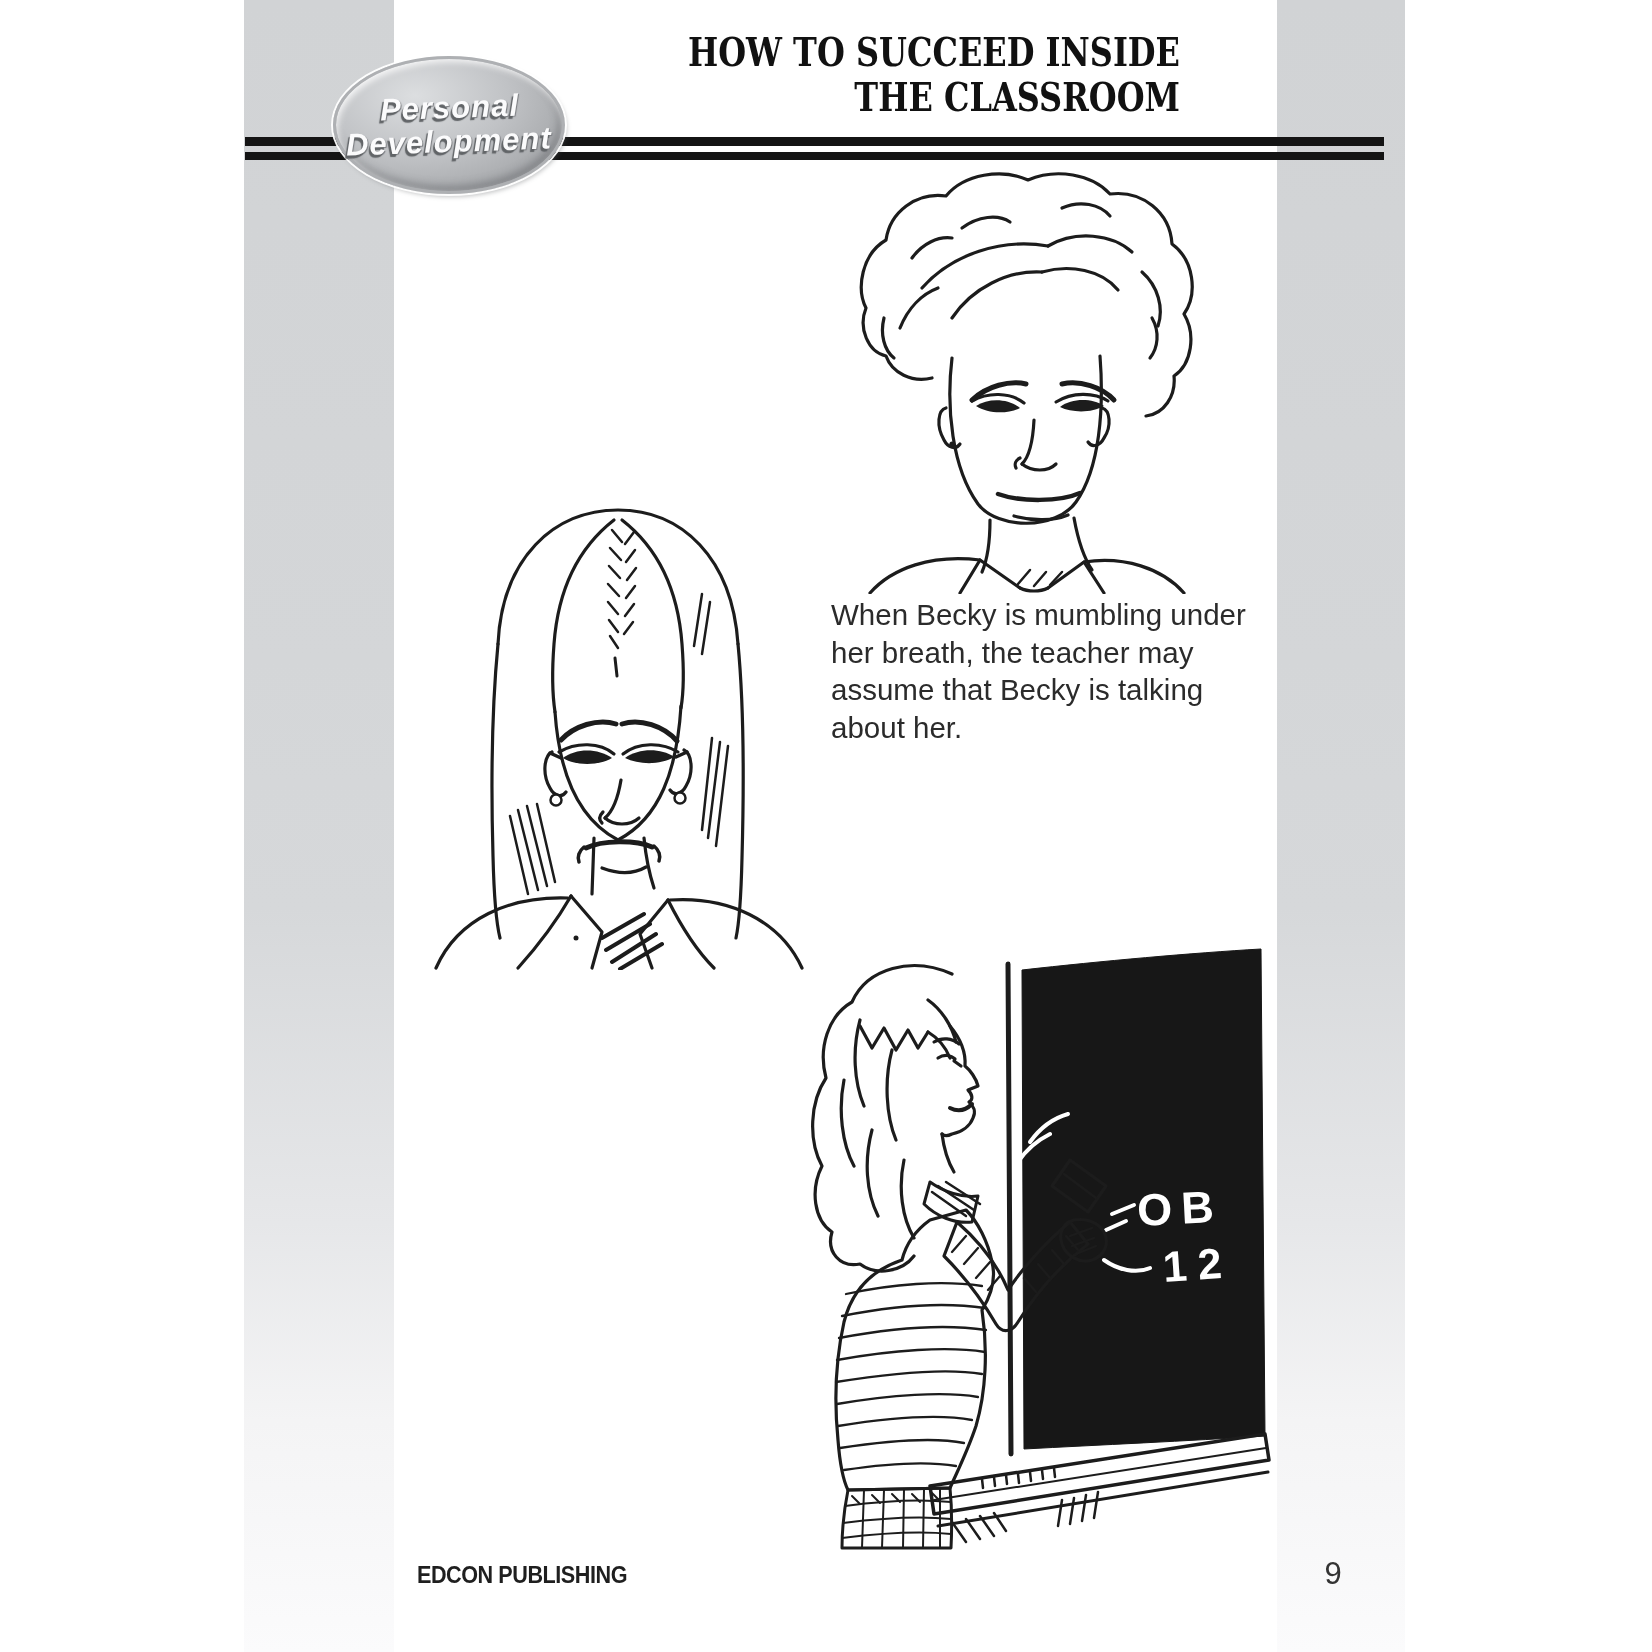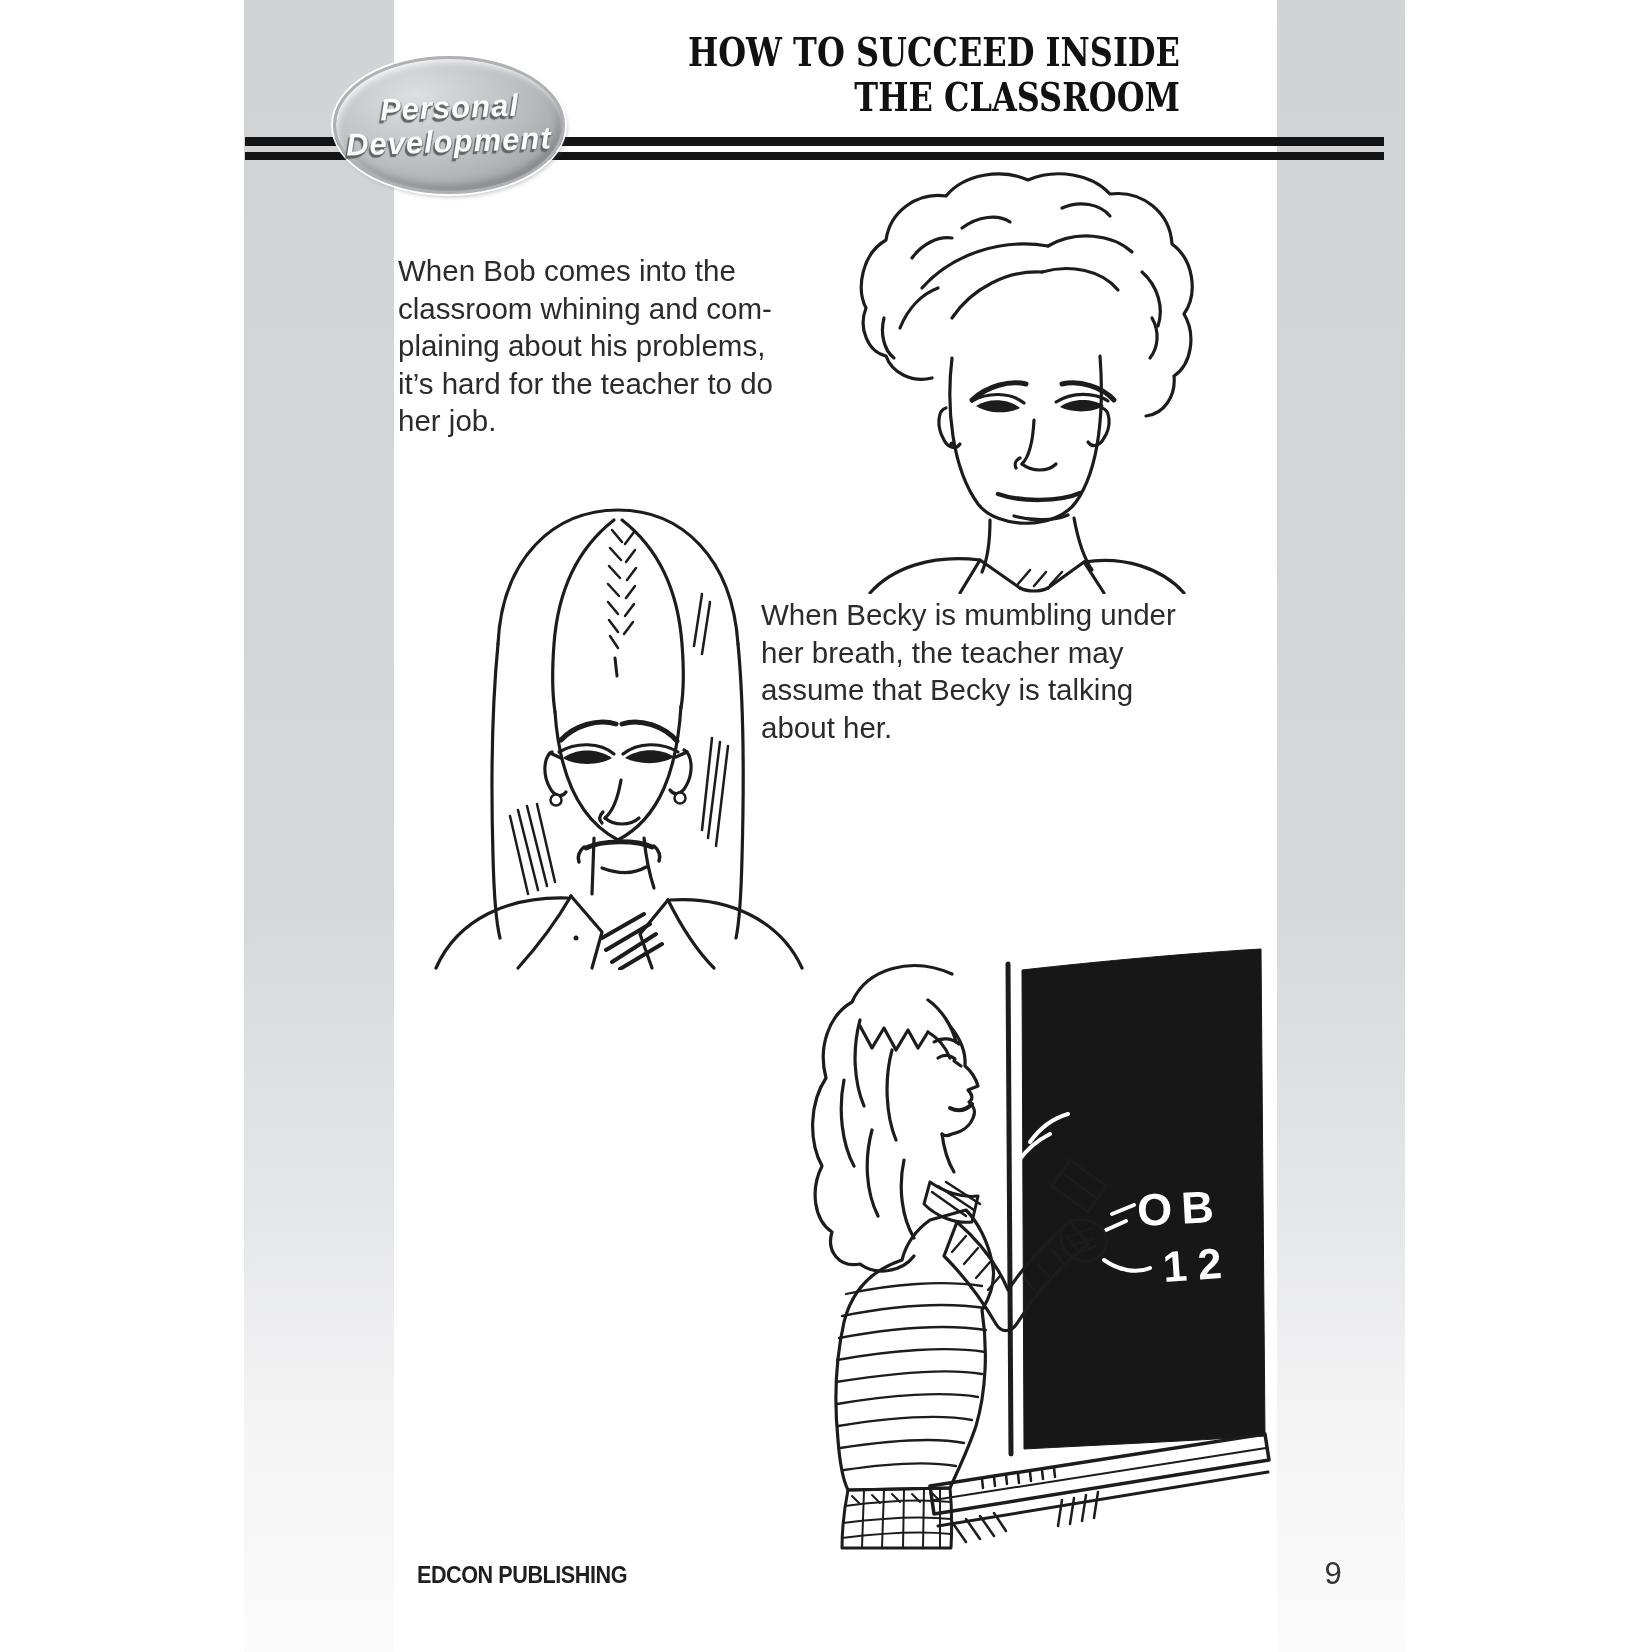--- a/index.html
+++ b/index.html
@@ -43,21 +43,21 @@
     font-size:40px;line-height:45px;color:#111;
     transform:scaleX(.8);transform-origin:100% 0;
     white-space:nowrap;
   }
   .para{
     position:absolute;
     font-size:29.5px;line-height:37.5px;color:#2b2b2b;
     white-space:pre-line;
   }
   .para-bob{left:398px;top:252px;width:420px;}
-  .para-becky{left:761px;top:596px;width:460px;}
+  .para-becky{left:831px;top:596px;width:460px;}
   .para-help{left:398px;top:1039px;width:400px;}
   .illus{position:absolute;}
   .footer-publisher{
     position:absolute;left:417px;top:1561px;
     font-weight:bold;font-size:24px;color:#1f1f1f;
     letter-spacing:-0.5px;transform:scaleX(.9);transform-origin:0 0;
     white-space:nowrap;
   }
   .page-number{
     position:absolute;left:1308px;top:1556px;width:50px;text-align:center;
@@ -86,25 +86,20 @@
   <div class="badge">
     <div class="badge-line">Personal</div>
     <div class="badge-line">Development</div>
   </div>
 
   <div class="page-title">
     <div>HOW TO SUCCEED INSIDE</div>
     <div>THE CLASSROOM</div>
   </div>
 
-  <div class="para para-bob">When Bob comes into the
-classroom whining and com-
-plaining about his problems,
-it’s hard for the teacher to do
-her job.</div>
   <div class="para para-becky">When Becky is mumbling under
 her breath, the teacher may
 assume that Becky is talking
 about her.</div>
 
   <svg class="illus" style="left:812px;top:168px" width="432" height="426" viewBox="0 0 432 426" role="img" aria-label="Line drawing of Bob, a boy with wavy hair and a worried expression, wearing an open-collared shirt">
     <g class="ink" stroke-width="3.2">
       <path d="M120,210 C100,215 80,205 74,188 C56,184 46,160 54,140 C44,120 50,86 74,72 C78,44 104,24 134,28 C152,6 190,0 216,12 C244,0 280,6 298,26 C330,22 358,44 360,76 C382,92 386,126 372,146 C384,166 380,196 362,208 C364,228 352,246 334,248"></path>
       <path d="M110,120 C140,86 190,70 236,78"></path>
       <path d="M236,78 C264,62 300,66 320,84"></path>

